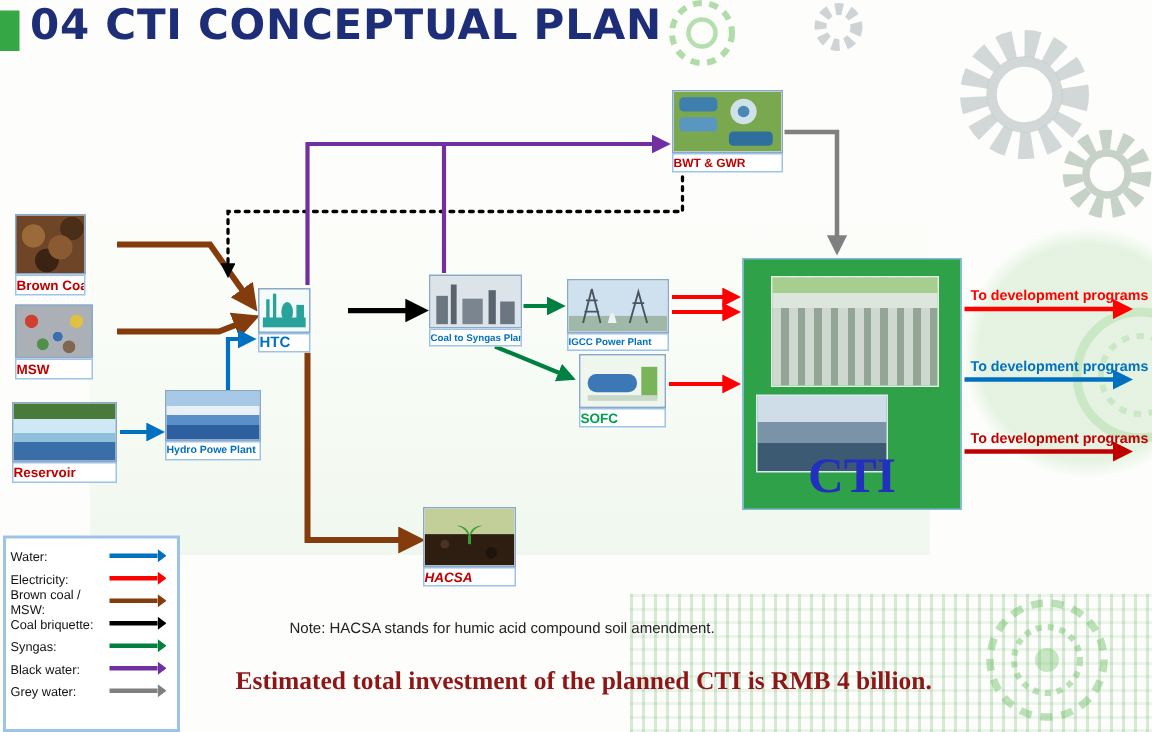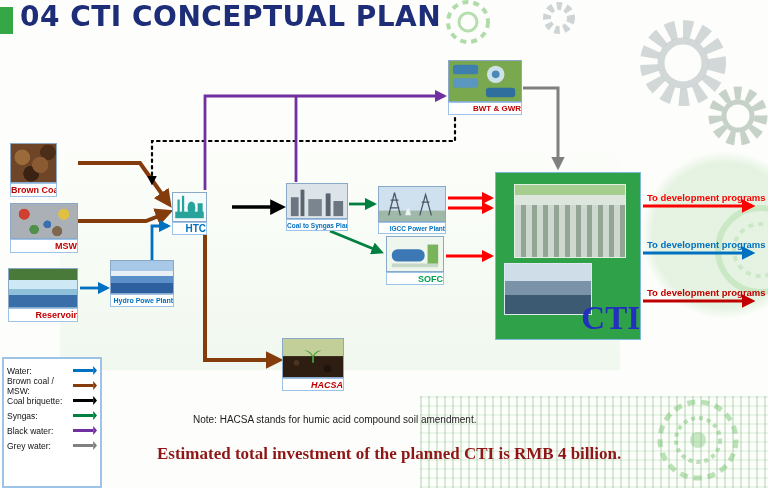--- a/index.html
+++ b/index.html
@@ -13,40 +13,40 @@
       repeating-linear-gradient(0deg, rgba(74,160,74,.10) 0 2px, transparent 2px 9px);}
   .green-blob{left:640px;top:150px;width:170px;height:170px;border-radius:50%;
     background:radial-gradient(circle,rgba(120,190,110,.18) 0 60%,rgba(120,190,110,0) 70%);}
   .city-haze{left:60px;top:40px;width:560px;height:330px;
     background:linear-gradient(0deg,rgba(130,195,130,.10),rgba(130,195,130,0) 70%);}
   
   .title-square{position:absolute;left:0;top:7px;width:13px;height:27px;background:#35a845;}
   .page-title{position:absolute;left:20px;top:0px;margin:0;font-size:28px;font-weight:bold;
     letter-spacing:.5px;font-family:"DejaVu Sans",sans-serif;}
   
-  .node{position:absolute;text-align:right;border-radius:27px;}
+  .node{position:absolute;text-align:left;border-radius:27px;}
   .node-img{border:1px solid #8aa8c8;background:#fff;overflow:hidden;box-sizing:border-box;}
   .node-img svg{display:block;width:100%;height:100%;}
   .node-label{border:1px solid #9dc3e6;background:#fff;font-weight:bold;box-sizing:border-box;
     overflow:hidden;white-space:nowrap;}
   
   .cti-box{position:absolute;left:495px;top:172px;width:146px;height:168px;
     border:1px solid #7fb8d8;box-sizing:border-box;}
   .cti-photo1{position:absolute;left:18px;top:11px;width:110px;height:72px;border:1px solid #e4efe4;
     background:
       linear-gradient(180deg,#a6cf8f 0 14%,#dde6dd 14% 28%,rgba(0,0,0,0) 28%),
       repeating-linear-gradient(90deg,#cfd8cf 0 6px,#93a595 6px 11px);}
   .cti-photo2{position:absolute;left:8px;top:90px;width:86px;height:50px;border:1px solid #dfe8ef;
     background:linear-gradient(180deg,#cfdde8 0 35%,#7a93a8 35% 62%,#3d5a73 62%);}
-  .cti-label{position:absolute;left:0;right:0;bottom:2px;text-align:right;font-size:33px;
+  .cti-label{position:absolute;left:0;right:0;bottom:2px;text-align:center;font-size:33px;
     font-weight:bold;font-family:"Liberation Serif",serif;}
   
   .dev-label{position:absolute;left:647px;font-size:9.5px;font-weight:bold;white-space:nowrap;}
   
-  .legend{position:absolute;left:2px;top:357px;width:100px;height:131px;border:2px solid #9dc3e6;
+  .legend{position:absolute;left:2px;top:357px;width:118px;height:131px;border:2px solid #9dc3e6;
     background:#fff;box-sizing:border-box;padding:4px 3px;}
   .leg-row{display:flex;align-items:center;height:15px;}
   .leg-label{flex:0 0 66px;font-size:8.5px;color:#111;}
   .leg-line{height:3px;width:32px;}
   .leg-arrow{width:6px;height:9px;clip-path:polygon(0 0,100% 50%,0 100%);}
   
   .note{position:absolute;left:161px;top:414px;font-size:10px;color:#222;padding-left:32px;}
   .footer{position:absolute;left:157px;top:444px;font-size:17px;font-weight:bold;
     font-family:"Liberation Serif",serif;white-space:nowrap;}
   .connectors{position:absolute;left:0;top:0;pointer-events:none;}
@@ -145,21 +145,21 @@
 
   <div class="node" style="left:10px;top:143px;width:47px;">
     <div class="node-img" style="height:40px;background:#6f4527;background-image:
       radial-gradient(circle at 25% 35%, #9a6a3a 0 18%, rgba(0,0,0,0) 19%),
       radial-gradient(circle at 65% 55%, #8a5a33 0 22%, rgba(0,0,0,0) 23%),
       radial-gradient(circle at 45% 78%, #3a2312 0 20%, rgba(0,0,0,0) 21%),
       radial-gradient(circle at 82% 22%, #4a2e18 0 16%, rgba(0,0,0,0) 17%);"></div>
     <div class="node-label" style="font-size: 9px; height: 14px; line-height: 13px; color: rgb(192, 0, 0);">Brown Coal</div>
   </div>
 
-  <div class="node" style="left:10px;top:203px;width:68px;">
+  <div class="node" style="left:10px;top:203px;width:52px;">
     <div class="node-img" style="height:36px;background:#aab0b5;background-image:
       radial-gradient(circle at 20% 30%, #d04030 0 9%, rgba(0,0,0,0) 10%),
       radial-gradient(circle at 55% 60%, #3a70b0 0 9%, rgba(0,0,0,0) 10%),
       radial-gradient(circle at 80% 30%, #e0c040 0 9%, rgba(0,0,0,0) 10%),
       radial-gradient(circle at 35% 75%, #50904a 0 9%, rgba(0,0,0,0) 10%),
       radial-gradient(circle at 70% 80%, #806850 0 9%, rgba(0,0,0,0) 10%);"></div>
     <div class="node-label" style="font-size: 9px; height: 14px; line-height: 13px; color: rgb(192, 0, 0);">MSW</div>
   </div>
 
   <div class="node" style="left:8px;top:268px;width:70px;">
@@ -262,20 +262,25 @@
   <div class="dev-label" style="top: 239px; color: rgb(0, 112, 192);">To development programs</div>
   <div class="dev-label" style="top: 287px; color: rgb(192, 0, 0);">To development programs</div>
 
   <div class="legend">
     <div class="leg-row">
       <span class="leg-label">Water:</span>
       <span class="leg-line" style="background-color: rgb(0, 112, 192);"></span>
       <span class="leg-arrow" style="background-color: rgb(0, 112, 192);"></span>
     </div>
     <div class="leg-row">
+      <span class="leg-label">Electricity:</span>
+      <span class="leg-line" style="background-color: rgb(255, 0, 0);"></span>
+      <span class="leg-arrow" style="background-color: rgb(255, 0, 0);"></span>
+    </div>
+    <div class="leg-row">
       <span class="leg-label">Brown coal / MSW:</span>
       <span class="leg-line" style="background-color: rgb(132, 60, 12);"></span>
       <span class="leg-arrow" style="background-color: rgb(132, 60, 12);"></span>
     </div>
     <div class="leg-row">
       <span class="leg-label">Coal briquette:</span>
       <span class="leg-line" style="background-color: rgb(0, 0, 0);"></span>
       <span class="leg-arrow" style="background-color: rgb(0, 0, 0);"></span>
     </div>
     <div class="leg-row">

